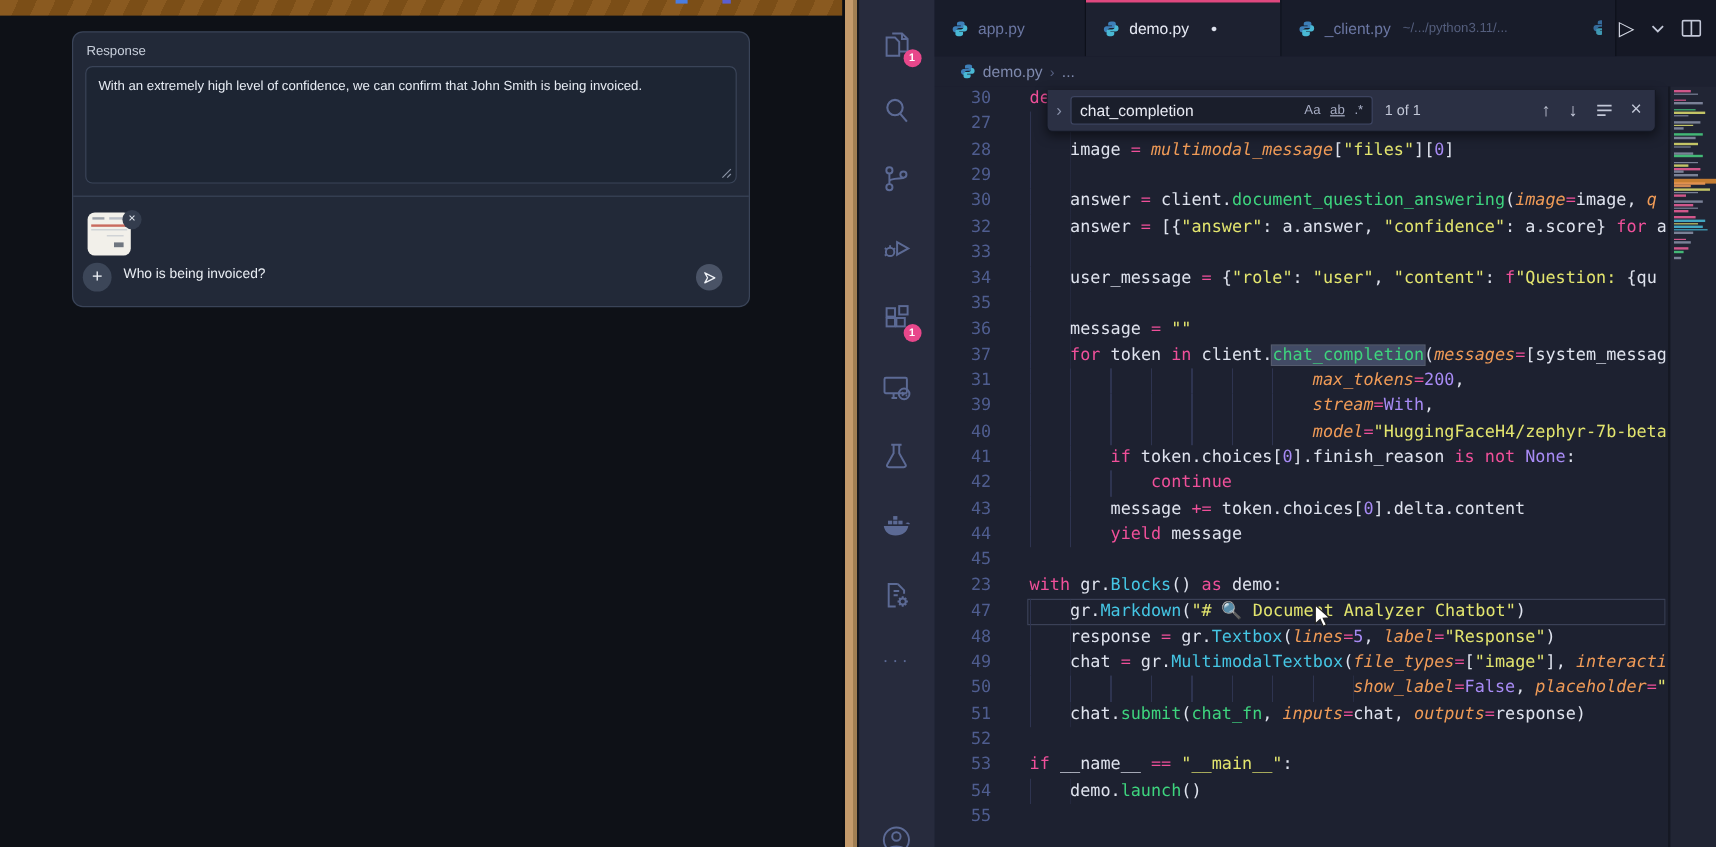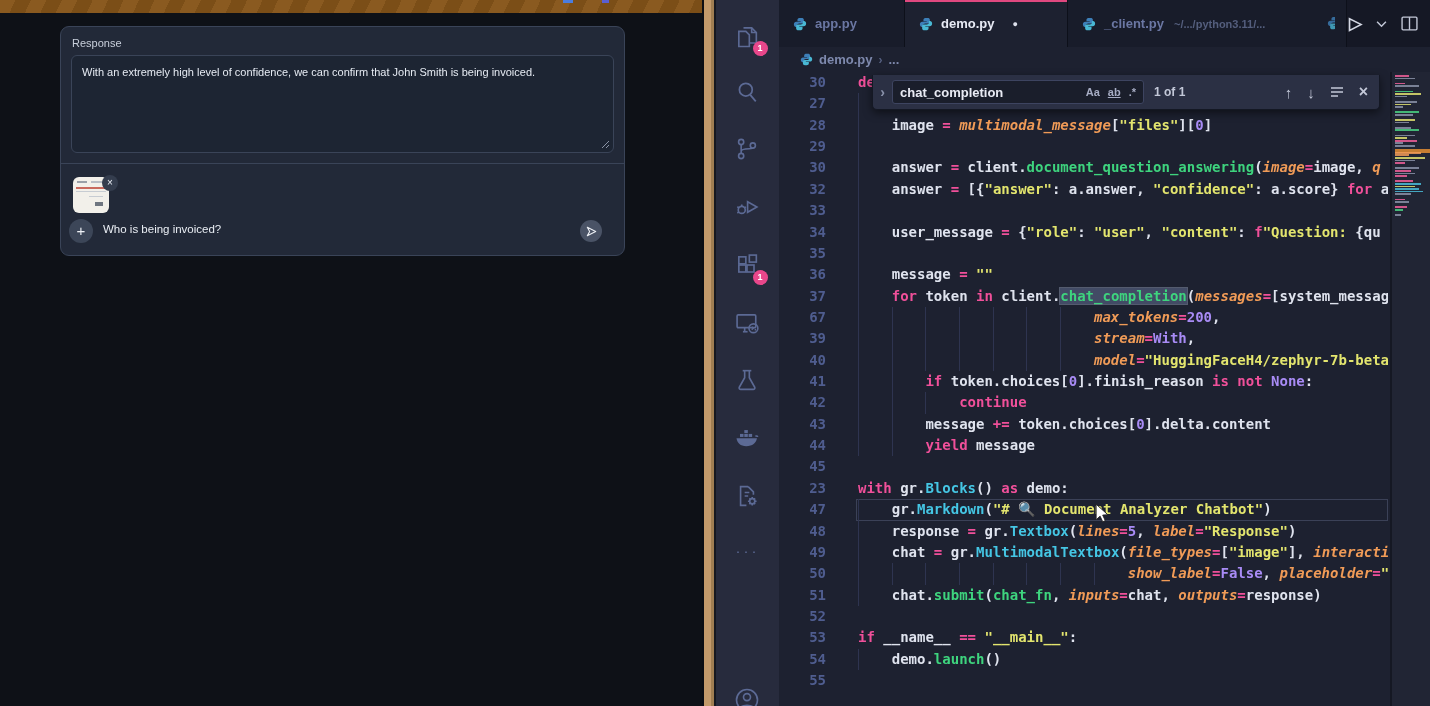--- a/index.html
+++ b/index.html
@@ -43,21 +43,21 @@
     background:linear-gradient(90deg,#0c0e14 0 2px,#c39a6b 2px 9px,#a07e52 9px 12px,#16181f 12px);}
 
   
   .vscode{position:absolute;left:716px;top:0;width:714px;height:706px;background:#1d2130;}
   .activitybar{position:absolute;left:0;top:0;width:63px;height:706px;background:#272b3d;}
   .ab-item{position:absolute;left:50%;transform:translateX(-50%);width:30px;height:30px;}
   .badge{position:absolute;right:-5px;bottom:-4px;width:15px;height:15px;border-radius:50%;background:#e8478b;
     color:#fff;font-size:9px;line-height:15px;text-align:center;font-weight:bold;}
   .ab-ellipsis{color:#5c6a95;font-size:15px;letter-spacing:3px;text-align:center;line-height:14px;}
 
-  .editor{position:absolute;left:63px;top:0;right:0;bottom:0;font-weight:bold;}
+  .editor{position:absolute;left:63px;top:0;right:0;bottom:0;}
   .tabbar{position:absolute;left:0;top:0;right:0;height:47px;background:#151825;display:flex;}
   .tab{display:flex;align-items:center;gap:8px;padding:0 14px;box-sizing:border-box;background:#181c2a;
     border-right:1px solid #0d101a;font-size:13px;color:#6b77a3;height:47px;}
   .tab.active{background:#1d2130;color:#e8ebf5;box-shadow:inset 0 2px 0 var(--accent-pink,#e0487f);}
   .tab .dot{color:#dde1ec;font-size:9px;margin-left:10px;}
   .tab .path{font-size:11px;color:#545e7d;margin-left:2px;}
   .tab-actions{position:absolute;right:0;top:0;height:47px;display:flex;align-items:center;gap:14px;padding-right:12px;color:#c3c8d8;}
   .sliver{width:8px;height:16px;overflow:hidden;opacity:.8;}
   .run-glyph{font-size:17px;color:#d4d8e4;}
 
@@ -296,21 +296,21 @@
             <div class="cl"><span class="lnum">27</span><div class="guides" style="width: 33.69px;"></div><span class="ctext"></span></div>
             <div class="cl"><span class="lnum">28</span><div class="guides" style="width: 33.69px;"></div><span class="ctext"><span class="tk-t">    image </span><span class="tk-k">=</span><span class="tk-t"> </span><span class="tk-p">multimodal_message</span><span class="tk-t">[</span><span class="tk-s">"files"</span><span class="tk-t">][</span><span class="tk-n">0</span><span class="tk-t">]</span></span></div>
             <div class="cl"><span class="lnum">29</span><div class="guides" style="width: 33.69px;"></div><span class="ctext"></span></div>
             <div class="cl"><span class="lnum">30</span><div class="guides" style="width: 33.69px;"></div><span class="ctext"><span class="tk-t">    answer </span><span class="tk-k">=</span><span class="tk-t"> client.</span><span class="tk-f">document_question_answering</span><span class="tk-t">(</span><span class="tk-p">image</span><span class="tk-k">=</span><span class="tk-t">image, </span><span class="tk-p">q</span></span></div>
             <div class="cl"><span class="lnum">32</span><div class="guides" style="width: 33.69px;"></div><span class="ctext"><span class="tk-t">    answer </span><span class="tk-k">=</span><span class="tk-t"> [{</span><span class="tk-s">"answer"</span><span class="tk-t">: a.answer, </span><span class="tk-s">"confidence"</span><span class="tk-t">: a.score} </span><span class="tk-k">for</span><span class="tk-t"> a</span></span></div>
             <div class="cl"><span class="lnum">33</span><div class="guides" style="width: 33.69px;"></div><span class="ctext"></span></div>
             <div class="cl"><span class="lnum">34</span><div class="guides" style="width: 33.69px;"></div><span class="ctext"><span class="tk-t">    user_message </span><span class="tk-k">=</span><span class="tk-t"> {</span><span class="tk-s">"role"</span><span class="tk-t">: </span><span class="tk-s">"user"</span><span class="tk-t">, </span><span class="tk-s">"content"</span><span class="tk-t">: </span><span class="tk-k">f</span><span class="tk-s">"Question: </span><span class="tk-t">{qu</span></span></div>
             <div class="cl"><span class="lnum">35</span><div class="guides" style="width: 33.69px;"></div><span class="ctext"></span></div>
             <div class="cl"><span class="lnum">36</span><div class="guides" style="width: 33.69px;"></div><span class="ctext"><span class="tk-t">    message </span><span class="tk-k">=</span><span class="tk-t"> </span><span class="tk-s">""</span></span></div>
             <div class="cl"><span class="lnum">37</span><div class="guides" style="width: 33.69px;"></div><span class="ctext"><span class="tk-t">    </span><span class="tk-k">for</span><span class="tk-t"> token </span><span class="tk-k">in</span><span class="tk-t"> client.</span><span class="tk-m">chat_completion</span><span class="tk-t">(</span><span class="tk-p">messages</span><span class="tk-k">=</span><span class="tk-t">[system_messag</span></span></div>
-            <div class="cl"><span class="lnum">67</span><div class="guides" style="width: 235.83px;"></div><span class="ctext"><span class="tk-t">                            </span><span class="tk-p">max_tokens</span><span class="tk-k">=</span><span class="tk-n">200</span><span class="tk-t">,</span></span></div>
+            <div class="cl"><span class="lnum">31</span><div class="guides" style="width: 235.83px;"></div><span class="ctext"><span class="tk-t">                            </span><span class="tk-p">max_tokens</span><span class="tk-k">=</span><span class="tk-n">200</span><span class="tk-t">,</span></span></div>
             <div class="cl"><span class="lnum">39</span><div class="guides" style="width: 235.83px;"></div><span class="ctext"><span class="tk-t">                            </span><span class="tk-p">stream</span><span class="tk-k">=</span><span class="tk-n">With</span><span class="tk-t">,</span></span></div>
             <div class="cl"><span class="lnum">40</span><div class="guides" style="width: 235.83px;"></div><span class="ctext"><span class="tk-t">                            </span><span class="tk-p">model</span><span class="tk-k">=</span><span class="tk-s">"HuggingFaceH4/zephyr-7b-beta</span></span></div>
             <div class="cl"><span class="lnum">41</span><div class="guides" style="width: 67.38px;"></div><span class="ctext"><span class="tk-t">        </span><span class="tk-k">if</span><span class="tk-t"> token.choices[</span><span class="tk-n">0</span><span class="tk-t">].finish_reason </span><span class="tk-k">is not</span><span class="tk-t"> </span><span class="tk-n">None</span><span class="tk-t">:</span></span></div>
             <div class="cl"><span class="lnum">42</span><div class="guides" style="width: 101.07px;"></div><span class="ctext"><span class="tk-t">            </span><span class="tk-k">continue</span></span></div>
             <div class="cl"><span class="lnum">43</span><div class="guides" style="width: 67.38px;"></div><span class="ctext"><span class="tk-t">        message </span><span class="tk-k">+=</span><span class="tk-t"> token.choices[</span><span class="tk-n">0</span><span class="tk-t">].delta.content</span></span></div>
             <div class="cl"><span class="lnum">44</span><div class="guides" style="width: 67.38px;"></div><span class="ctext"><span class="tk-t">        </span><span class="tk-k">yield</span><span class="tk-t"> message</span></span></div>
             <div class="cl"><span class="lnum">45</span><span class="ctext"></span></div>
             <div class="cl"><span class="lnum">23</span><span class="ctext"><span class="tk-k">with</span><span class="tk-t"> gr.</span><span class="tk-c">Blocks</span><span class="tk-t">() </span><span class="tk-k">as</span><span class="tk-t"> demo:</span></span></div>
             <div class="cl"><div class="curbox"></div><span class="lnum">47</span><div class="guides" style="width: 33.69px;"></div><span class="ctext"><span class="tk-t">    gr.</span><span class="tk-c">Markdown</span><span class="tk-t">(</span><span class="tk-s">"# 🔍 Document Analyzer Chatbot"</span><span class="tk-t">)</span></span></div>
             <div class="cl"><span class="lnum">48</span><div class="guides" style="width: 33.69px;"></div><span class="ctext"><span class="tk-t">    response </span><span class="tk-k">=</span><span class="tk-t"> gr.</span><span class="tk-c">Textbox</span><span class="tk-t">(</span><span class="tk-p">lines</span><span class="tk-k">=</span><span class="tk-n">5</span><span class="tk-t">, </span><span class="tk-p">label</span><span class="tk-k">=</span><span class="tk-s">"Response"</span><span class="tk-t">)</span></span></div>

